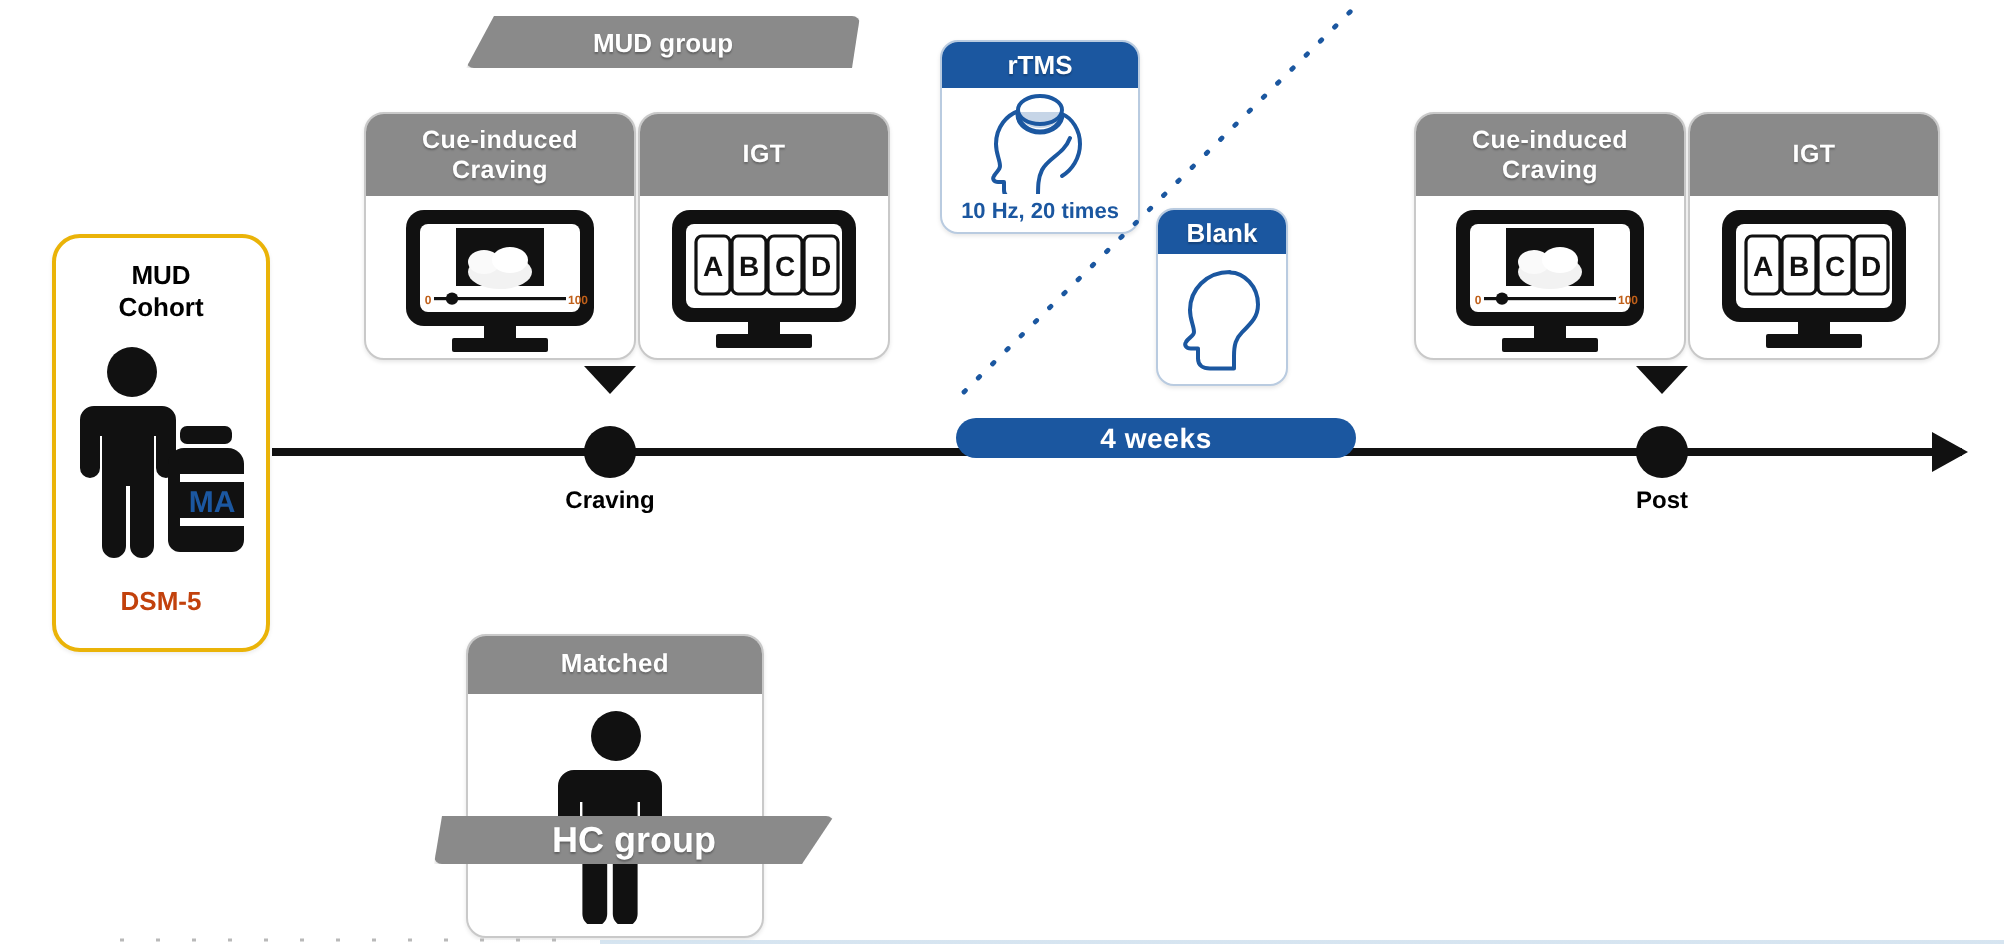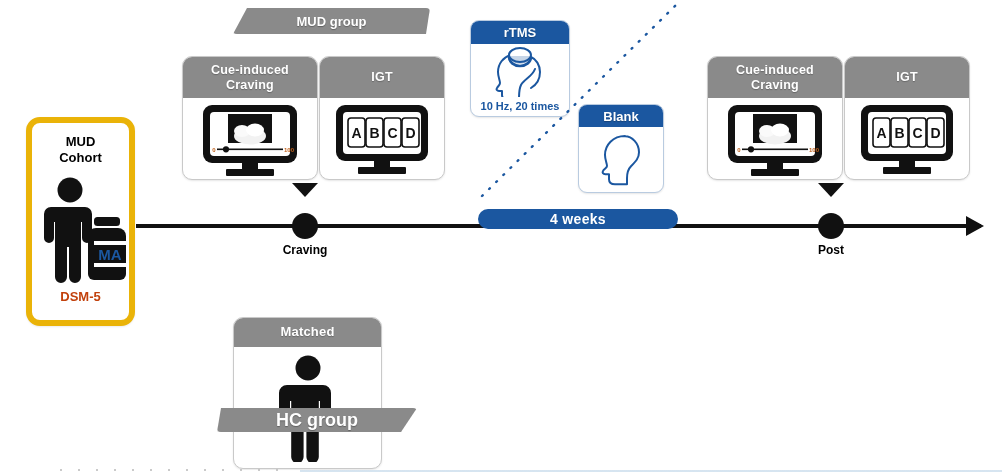--- a/index.html
+++ b/index.html
@@ -55,21 +55,21 @@
     border-radius:4px;
   }
   .banner.bottom{
     clip-path:polygon(4px 0,100% 0,calc(100% - 16px) 100%,0 100%);
     border-radius:4px;
   }
 
   
   .cohort{
     position:absolute;
-    border:6px solid #eab308;
+    border:2px solid #eab308;
     border-radius:14px;
     background:#fff;
     box-sizing:border-box;
     box-shadow:0 1px 2px rgba(0,0,0,.08);
     padding-left:13px;
   }
   .cohort-title{
     position:absolute;left:0;right:0;top:11px;
     text-align:center;color:#000;font-weight:bold;font-size:13px;line-height:1.25;
   }
@@ -244,21 +244,21 @@
           <ellipse cx="31" cy="8" rx="11" ry="7" fill="#fff" stroke="#1b57a0" stroke-width="2"></ellipse>
           <path d="M21 9 c0 5 4 8 10 8 c6 0 10 -3 10 -8" fill="#1b57a0" opacity=".25"></path>
           <path d="M20 10 c0 5 5 9 11 9 c6 0 11 -4 11 -9" fill="none" stroke="#1b57a0" stroke-width="2.6"></path>
           <path d="M42 10 c5 2 9 8 9 15 c0 7 -4 13 -9 16" fill="none" stroke="#1b57a0" stroke-width="2" stroke-linecap="round"></path>
         </svg>
       </div>
       <div class="bcard-note">10 Hz, 20 times</div>
     </div>
   </div>
 
-  <div class="bcard" style="left:578px;top:104px;width:86px;height:89px;">
+  <div class="bcard" style="left:578px;top:104px;width:66px;height:89px;">
     <div class="bcard-head" style="height:22px;">
       <span>Blank</span>
     </div>
     <div style="height:66px;display:flex;align-items:center;justify-content:center;">
       <svg width="52" height="56" viewBox="0 0 52 56">
         <path d="M30 4 c-12 0 -20 9 -20 19 c0 5 2 8 2 11 c0 2 -3 3 -4 5 c-1 1.5 0 3.2 2.4 3.2 l3.6 0 l0 5 c0 3.4 2.4 5 6 5 l12 0 l0 -6 c0 -6 1 -9 4 -12 c5 -5 8 -8 8 -14 c0 -9 -7 -16 -14 -16 z" fill="#fff" stroke="#1b57a0" stroke-width="2" stroke-linejoin="round" stroke-linecap="round"></path>
       </svg>
     </div>
   </div>
 

